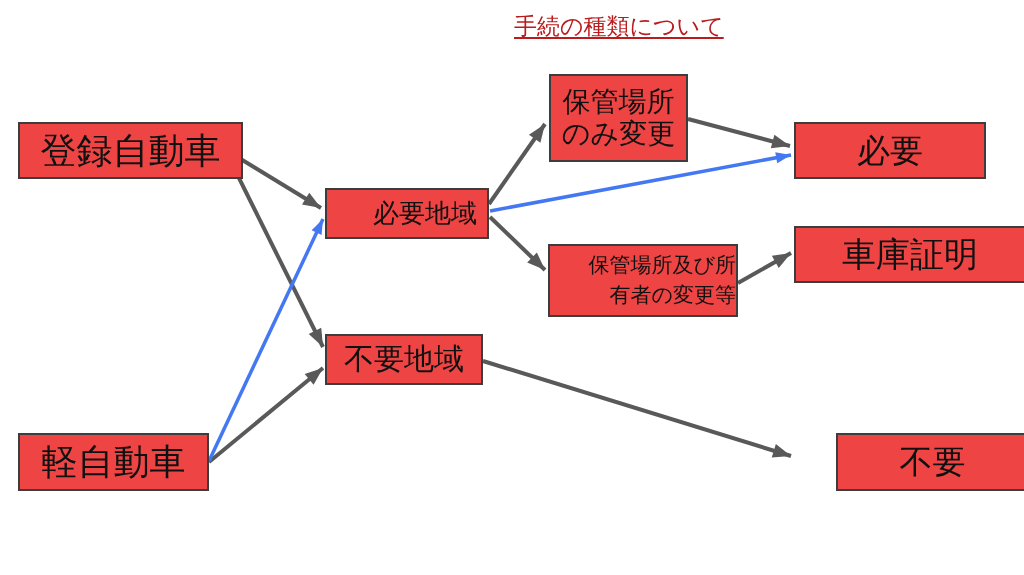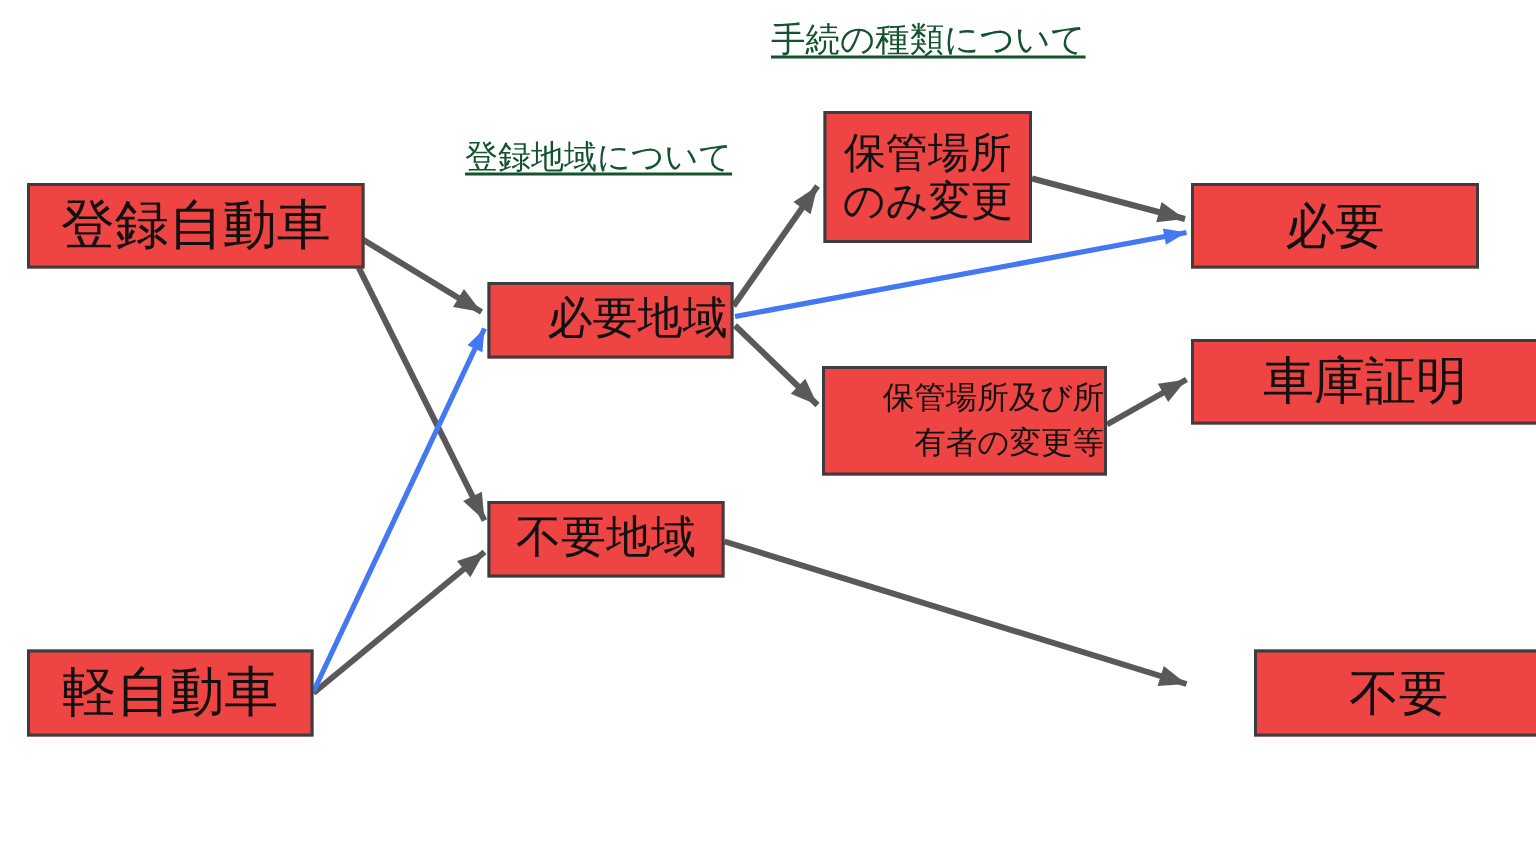--- a/index.html
+++ b/index.html
@@ -26,30 +26,30 @@
     display: flex;
     flex-direction: column;
     align-items: center;
     justify-content: center;
     z-index: 1;
     line-height: 1.15;
     white-space: nowrap;
   }
   .heading {
     position: absolute;
-    color: #14532d;
+    color: #b91c1c;
     text-decoration: underline;
     text-underline-offset: 3px;
     text-decoration-thickness: 2px;
     z-index: 1;
     white-space: nowrap;
   }
   #node-registered-car   { left: 18px;  top: 122px; width: 225px; height: 57px; font-size: 36px; }
   #node-kei-car          { left: 18px;  top: 433px; width: 191px; height: 58px; font-size: 36px; }
-  #node-required-area    { left: 325px; top: 188px; width: 164px; height: 51px; font-size: 30px; padding-left: 36px; }
+  #node-required-area    { left: 325px; top: 188px; width: 164px; height: 51px; font-size: 26px; padding-left: 36px; }
   #node-not-required-area{ left: 325px; top: 334px; width: 158px; height: 51px; font-size: 30px; }
   #node-storage-only     { left: 549px; top: 74px;  width: 139px; height: 88px; font-size: 28px; }
   #node-storage-owner    { left: 548px; top: 244px; width: 190px; height: 73px; font-size: 21px;
                            align-items: flex-end; padding-left: 9px; line-height: 1.4; }
   #node-required         { left: 794px; top: 122px; width: 192px; height: 57px; font-size: 33px; }
   #node-garage-cert      { left: 794px; top: 226px; width: 232px; height: 57px; font-size: 34px; }
   #node-not-required     { left: 836px; top: 433px; width: 193px; height: 58px; font-size: 33px; }
   #heading-procedure     { left: 514px; top: 11px; font-size: 23px; }
   #heading-registration  { left: 310px; top: 90px; font-size: 22px; }
 </style>
@@ -76,21 +76,20 @@
         <line x1="688" y1="119" x2="790" y2="146" stroke="#595959" stroke-width="4" marker-end="url(#ah-gray)"></line>
         <line x1="738" y1="283" x2="791" y2="253" stroke="#595959" stroke-width="4" marker-end="url(#ah-gray)"></line>
         <line x1="483" y1="361" x2="791" y2="456" stroke="#595959" stroke-width="4" marker-end="url(#ah-gray)"></line>
         <line x1="209" y1="461" x2="323" y2="219" stroke="#4478f2" stroke-width="3.5" marker-end="url(#ah-blue)"></line>
         <line x1="490" y1="211" x2="791" y2="155" stroke="#4478f2" stroke-width="3.5" marker-end="url(#ah-blue)"></line>
       </g>
   </svg>
 
   <div class="heading" id="heading-procedure">手続の種類について</div>
 
-  <div class="heading" id="heading-registration">登録地域について</div>
 
   <div class="node" id="node-registered-car">
     <span>登録自動車</span>
   </div>
 
   <div class="node" id="node-kei-car">
     <span>軽自動車</span>
   </div>
 
   <div class="node" id="node-required-area">

